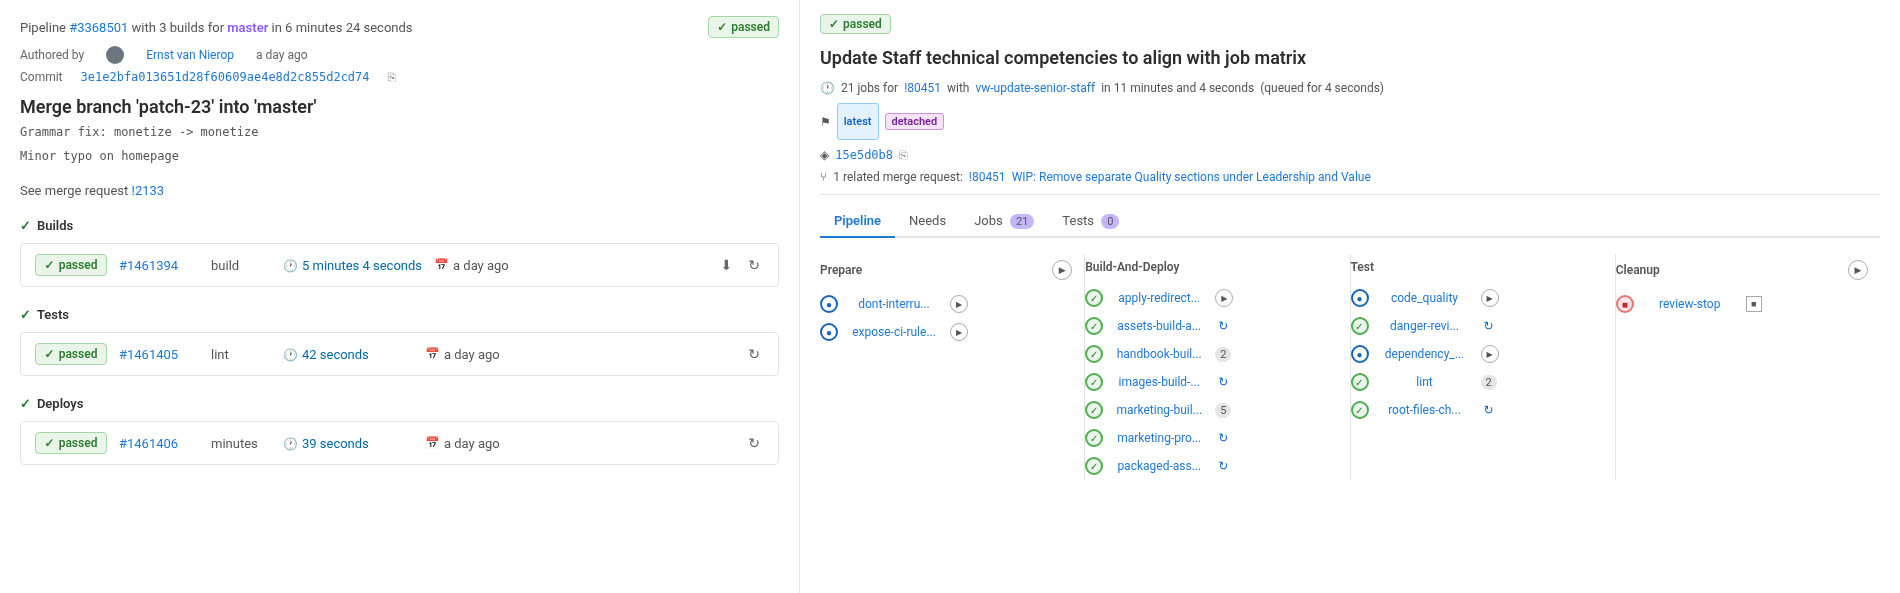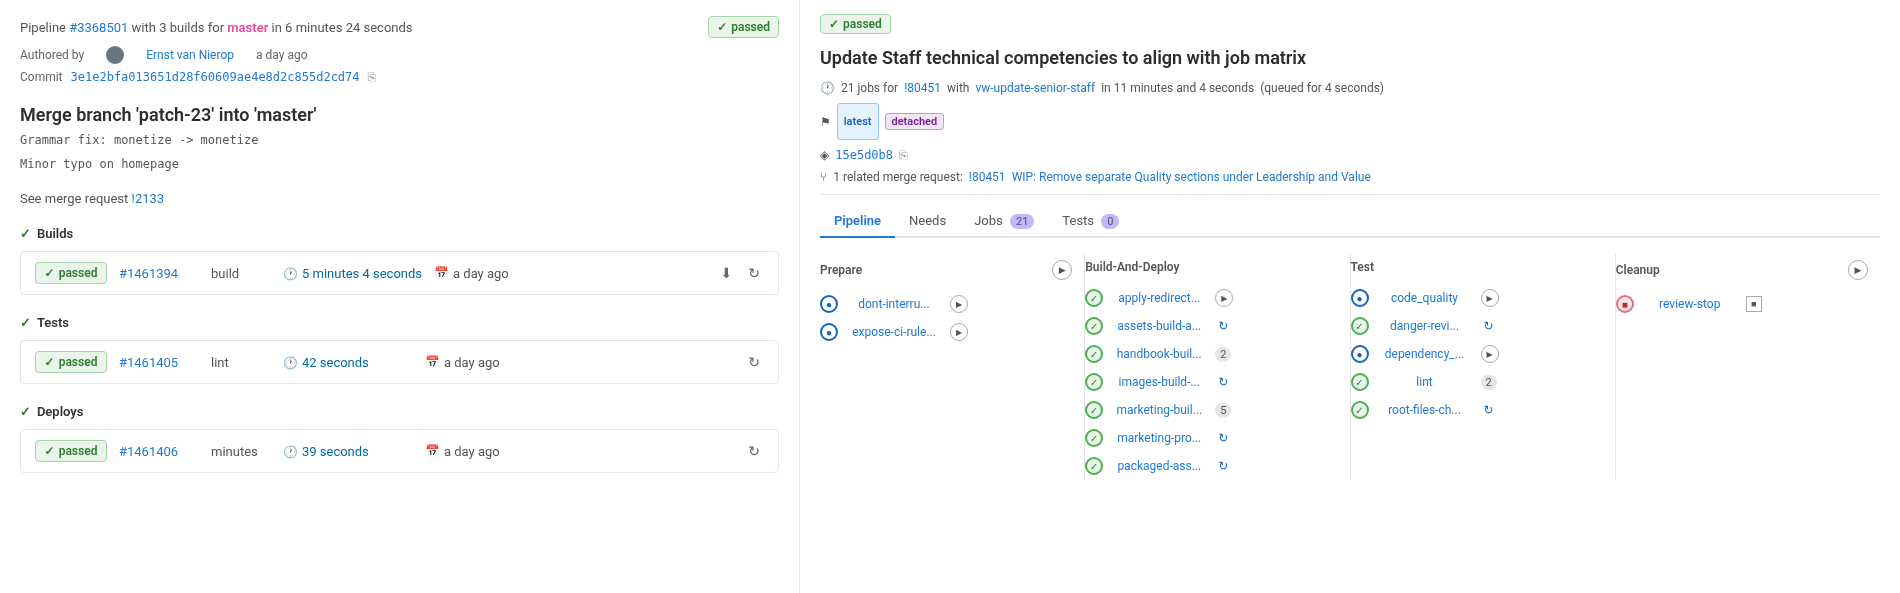--- a/index.html
+++ b/index.html
@@ -10,21 +10,21 @@
     .pipeline-header { display: flex; align-items: center; justify-content: space-between; margin-bottom: 8px; }
     .pipeline-header-left { font-size: 13px; color: #555; }
     .pipeline-header-left a { color: #1f78d1; text-decoration: none; }
     .badge-passed { display: inline-flex; align-items: center; gap: 4px; background: #e9f5e9; color: #2e7d32; border: 1px solid #a5d6a7; border-radius: 4px; padding: 3px 8px; font-size: 12px; font-weight: 600; }
     .badge-passed::before { content: '✓'; }
 
     .author-line { font-size: 12px; color: #666; display: flex; align-items: center; gap: 22px; margin-bottom: 6px; }
     .avatar { width: 18px; height: 18px; border-radius: 50%; background: #6c757d; display: inline-block; }
     .author-line a { color: #1f78d1; text-decoration: none; }
 
-    .commit-line { font-size: 12px; color: #666; display: flex; align-items: center; gap: 8px; margin-bottom: 20px; }
+    .commit-line { font-size: 12px; color: #666; display: flex; align-items: center; gap: 18px; margin-bottom: 12px; }
     .commit-line a { color: #1f78d1; text-decoration: none; font-family: monospace; }
     .copy-icon { color: #888; cursor: pointer; font-size: 11px; }
 
     .merge-title { font-size: 18px; font-weight: 600; color: #2d2d2d; margin-bottom: 8px; }
     .commit-msg { font-family: monospace; font-size: 12px; color: #555; margin-bottom: 4px; }
     .merge-request-link { font-size: 13px; color: #555; margin-top: 8px; }
     .merge-request-link a { color: #1f78d1; text-decoration: none; }
 
     .section { margin-top: 20px; }
     .section-header { display: flex; align-items: center; gap: 6px; font-size: 13px; font-weight: 600; color: #333; margin-bottom: 10px; }
@@ -85,21 +85,21 @@
   </style>
 </head>
 <body>
 
 <div class="left-panel">
   <div class="pipeline-header">
     <div class="pipeline-header-left">
       <span>Pipeline</span>
       <a>#3368501</a>
       <span>with 3 builds for</span>
-      <a style="color:#ec4899;font-weight:600;">master</a>
+      <a style="color:#8b5cf6;font-weight:600;">master</a>
       <span>in 6 minutes 24 seconds</span>
     </div>
     <span class="badge-passed">passed</span>
   </div>
 
   <div class="author-line">
     <span>Authored by</span>
     <span class="avatar"></span>
     <a>Ernst van Nierop</a>
     <span>a day ago</span>

